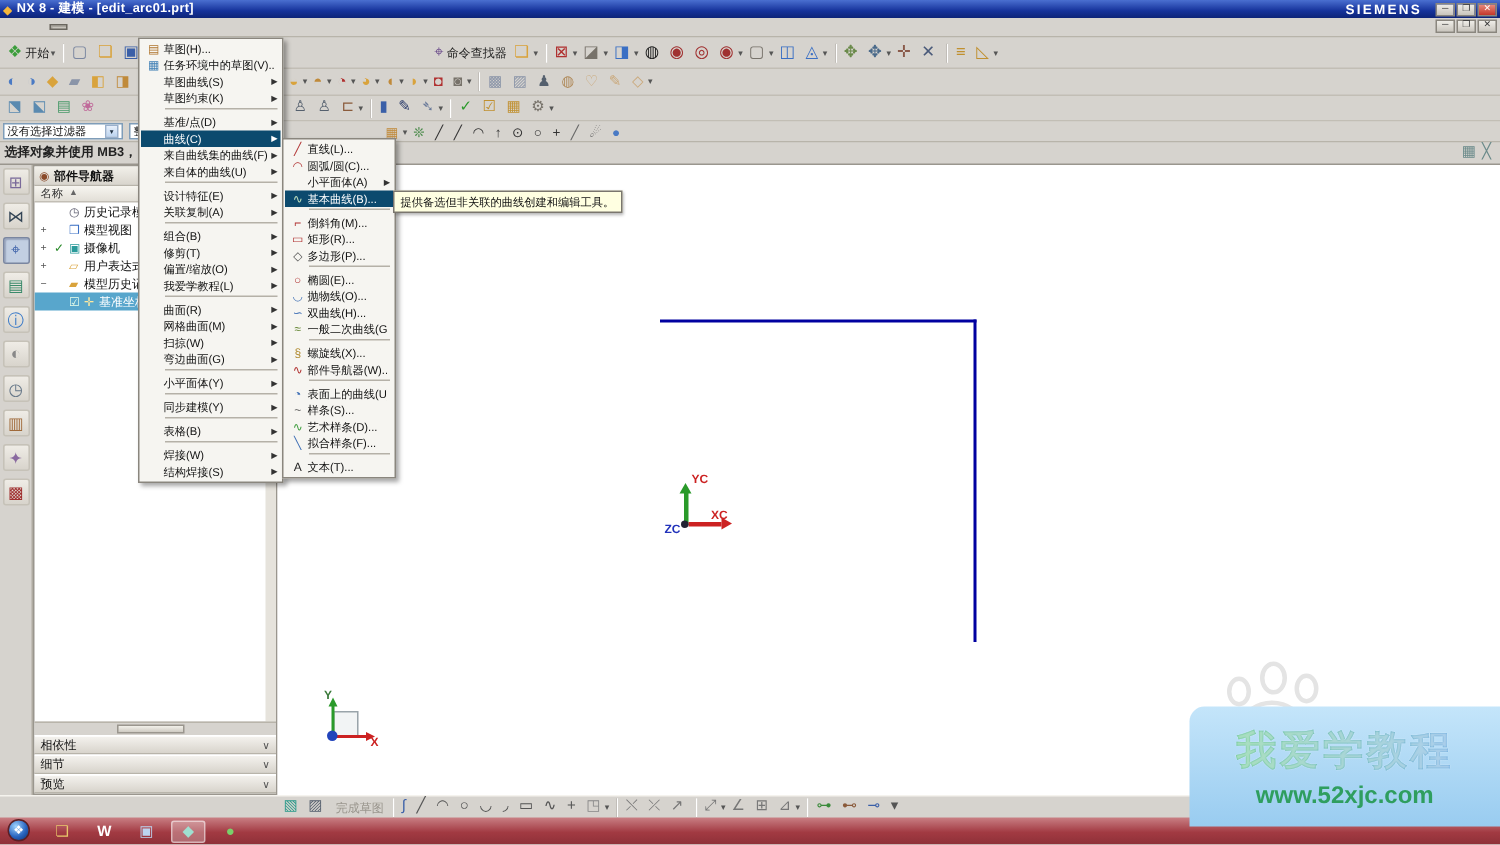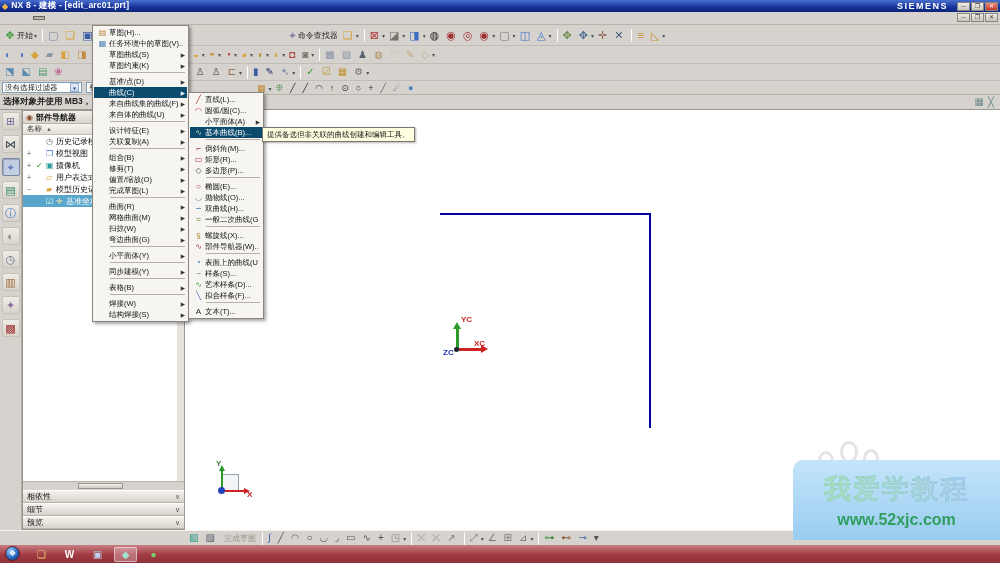--- a/index.html
+++ b/index.html
@@ -152,21 +152,21 @@
     font-size:10px; border-radius:2px; }
   .tb-item.active { background:rgba(255,255,255,.28); border:1px solid rgba(255,255,255,.5); }
 
   
   #paw { left:818px; top:441px; z-index:69; }
   #paw div { position:absolute; border:3px solid #e4e4e4; border-radius:50%; }
   #paw .toe1 { left:0; top:10px; width:16px; height:20px; }
   #paw .toe2 { left:22px; top:0; width:18px; height:22px; }
   #paw .toe3 { left:45px; top:8px; width:16px; height:20px; }
   #paw .pad  { left:10px; top:26px; width:40px; height:30px; }
-  #watermark { left:793px; top:460px; width:207px; height:80px; z-index:70;
+  #watermark { left:793px; top:471px; width:207px; height:80px; z-index:70;
     background:linear-gradient(180deg,#c4e5fa,#99ccf0); border-radius:10px 0 0 0;
     display:flex; flex-direction:column; align-items:center; justify-content:center; }
   #wm-title { font-size:27px; font-weight:bold; letter-spacing:2px;
     background:linear-gradient(90deg,#27ae60,#2e86d1); -webkit-background-clip:text;
     background-clip:text; color:transparent; text-shadow:0 0 1px rgba(255,255,255,.6); }
   #wm-url { font-size:16px; font-weight:bold; color:#2f9e5f; margin-top:4px; }
 </style>
 </head>
 <body>
 
@@ -860,21 +860,21 @@
       <span class="mlabel">修剪(T)</span>
       <span class="marrow">▶</span>
     </div>
     <div class="mi">
       <span class="mico"></span>
       <span class="mlabel">偏置/缩放(O)</span>
       <span class="marrow">▶</span>
     </div>
     <div class="mi">
       <span class="mico"></span>
-      <span class="mlabel">完成草图(L)</span>
+      <span class="mlabel">我爱学教程(L)</span>
       <span class="marrow">▶</span>
     </div>
     <div class="mi sep">
       
       
       
     </div>
     <div class="mi">
       <span class="mico"></span>
       <span class="mlabel">曲面(R)</span>

